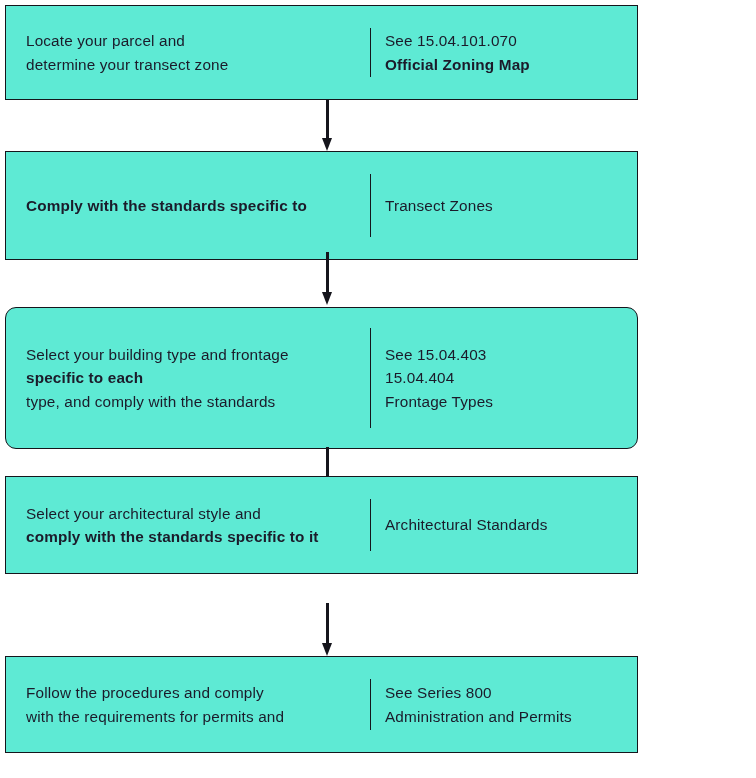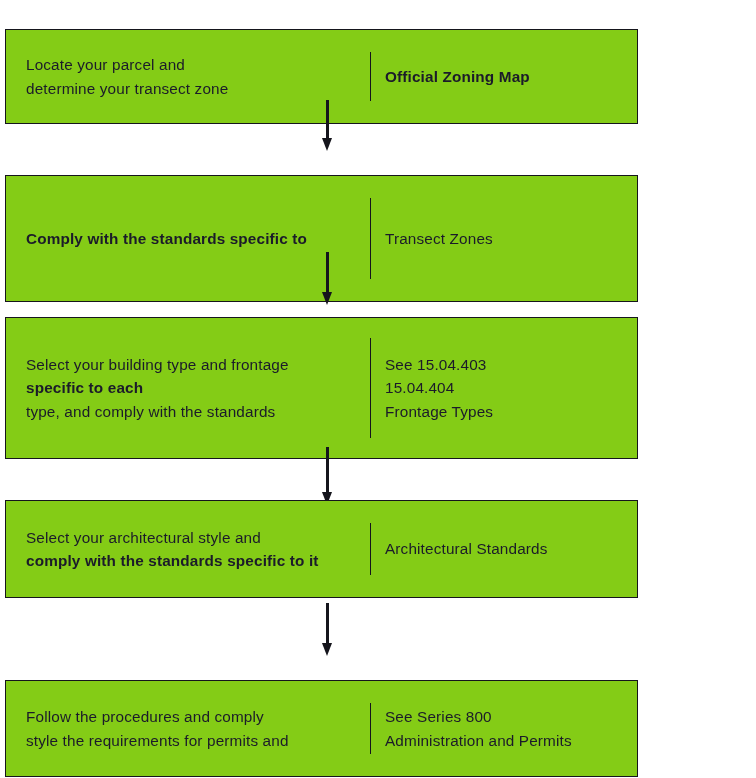--- a/index.html
+++ b/index.html
@@ -23,24 +23,23 @@
     width: 756px;
     height: 778px;
   }
 
   .step-box {
     position: absolute;
     left: 5px;
     width: 633px;
     box-sizing: border-box;
     border: 1.6px solid #15151c;
-    background: #84cc16;
+    background: #5eead4;
     display: flex;
     align-items: stretch;
-    margin-top: 24px;
   }
 
   .box-left {
     box-sizing: border-box;
     width: 364px;
     flex: 0 0 364px;
     display: flex;
     align-items: center;
     padding: 0 16px 0 20px;
   }
@@ -101,22 +100,22 @@
     left: 0;
     width: 0;
     height: 0;
     border-left: 5.5px solid transparent;
     border-right: 5.5px solid transparent;
     border-top: 13px solid #15151c;
   }
 
   
   #box-1 { top: 5px;   height: 95px; }
-  #box-2 { top: 151px; height: 127px; }
-  #box-3 { top: 293px; height: 142px; }
+  #box-2 { top: 151px; height: 109px; }
+  #box-3 { top: 307px; height: 142px; border-radius: 11px; }
   #box-4 { top: 476px; height: 98px; }
   #box-5 { top: 656px; height: 97px; }
 
   #box-3 .box-divider { margin: 20px 0; }
   #box-5 .box-divider { margin: 22px 0; }
 
   #conn-1 { top: 100px; height: 51px; }
   #conn-1 .shaft { height: 39px; }
   #conn-1 .head  { top: 38px; }
 
@@ -140,20 +139,21 @@
   <div class="step-box" id="box-1">
     <div class="box-left">
       <div class="line-stack">
         <span class="ln reg">Locate your parcel and</span>
         <span class="ln reg">determine your transect zone</span>
       </div>
     </div>
     <div class="box-divider"></div>
     <div class="box-right">
       <div class="line-stack">
+        <span class="ln reg">See 15.04.101.070</span>
         <span class="ln bold">Official Zoning Map</span>
       </div>
     </div>
   </div>
 
   <div class="connector" id="conn-1">
     <div class="shaft"></div>
     <div class="head"></div>
   </div>
 
@@ -216,21 +216,21 @@
 
   <div class="connector" id="conn-4">
     <div class="shaft"></div>
     <div class="head"></div>
   </div>
 
   <div class="step-box" id="box-5">
     <div class="box-left">
       <div class="line-stack">
         <span class="ln reg">Follow the procedures and comply</span>
-        <span class="ln reg">style the requirements for permits and</span>
+        <span class="ln reg">with the requirements for permits and</span>
       </div>
     </div>
     <div class="box-divider"></div>
     <div class="box-right">
       <div class="line-stack">
         <span class="ln reg">See Series 800</span>
         <span class="ln reg">Administration and Permits</span>
       </div>
     </div>
   </div>

